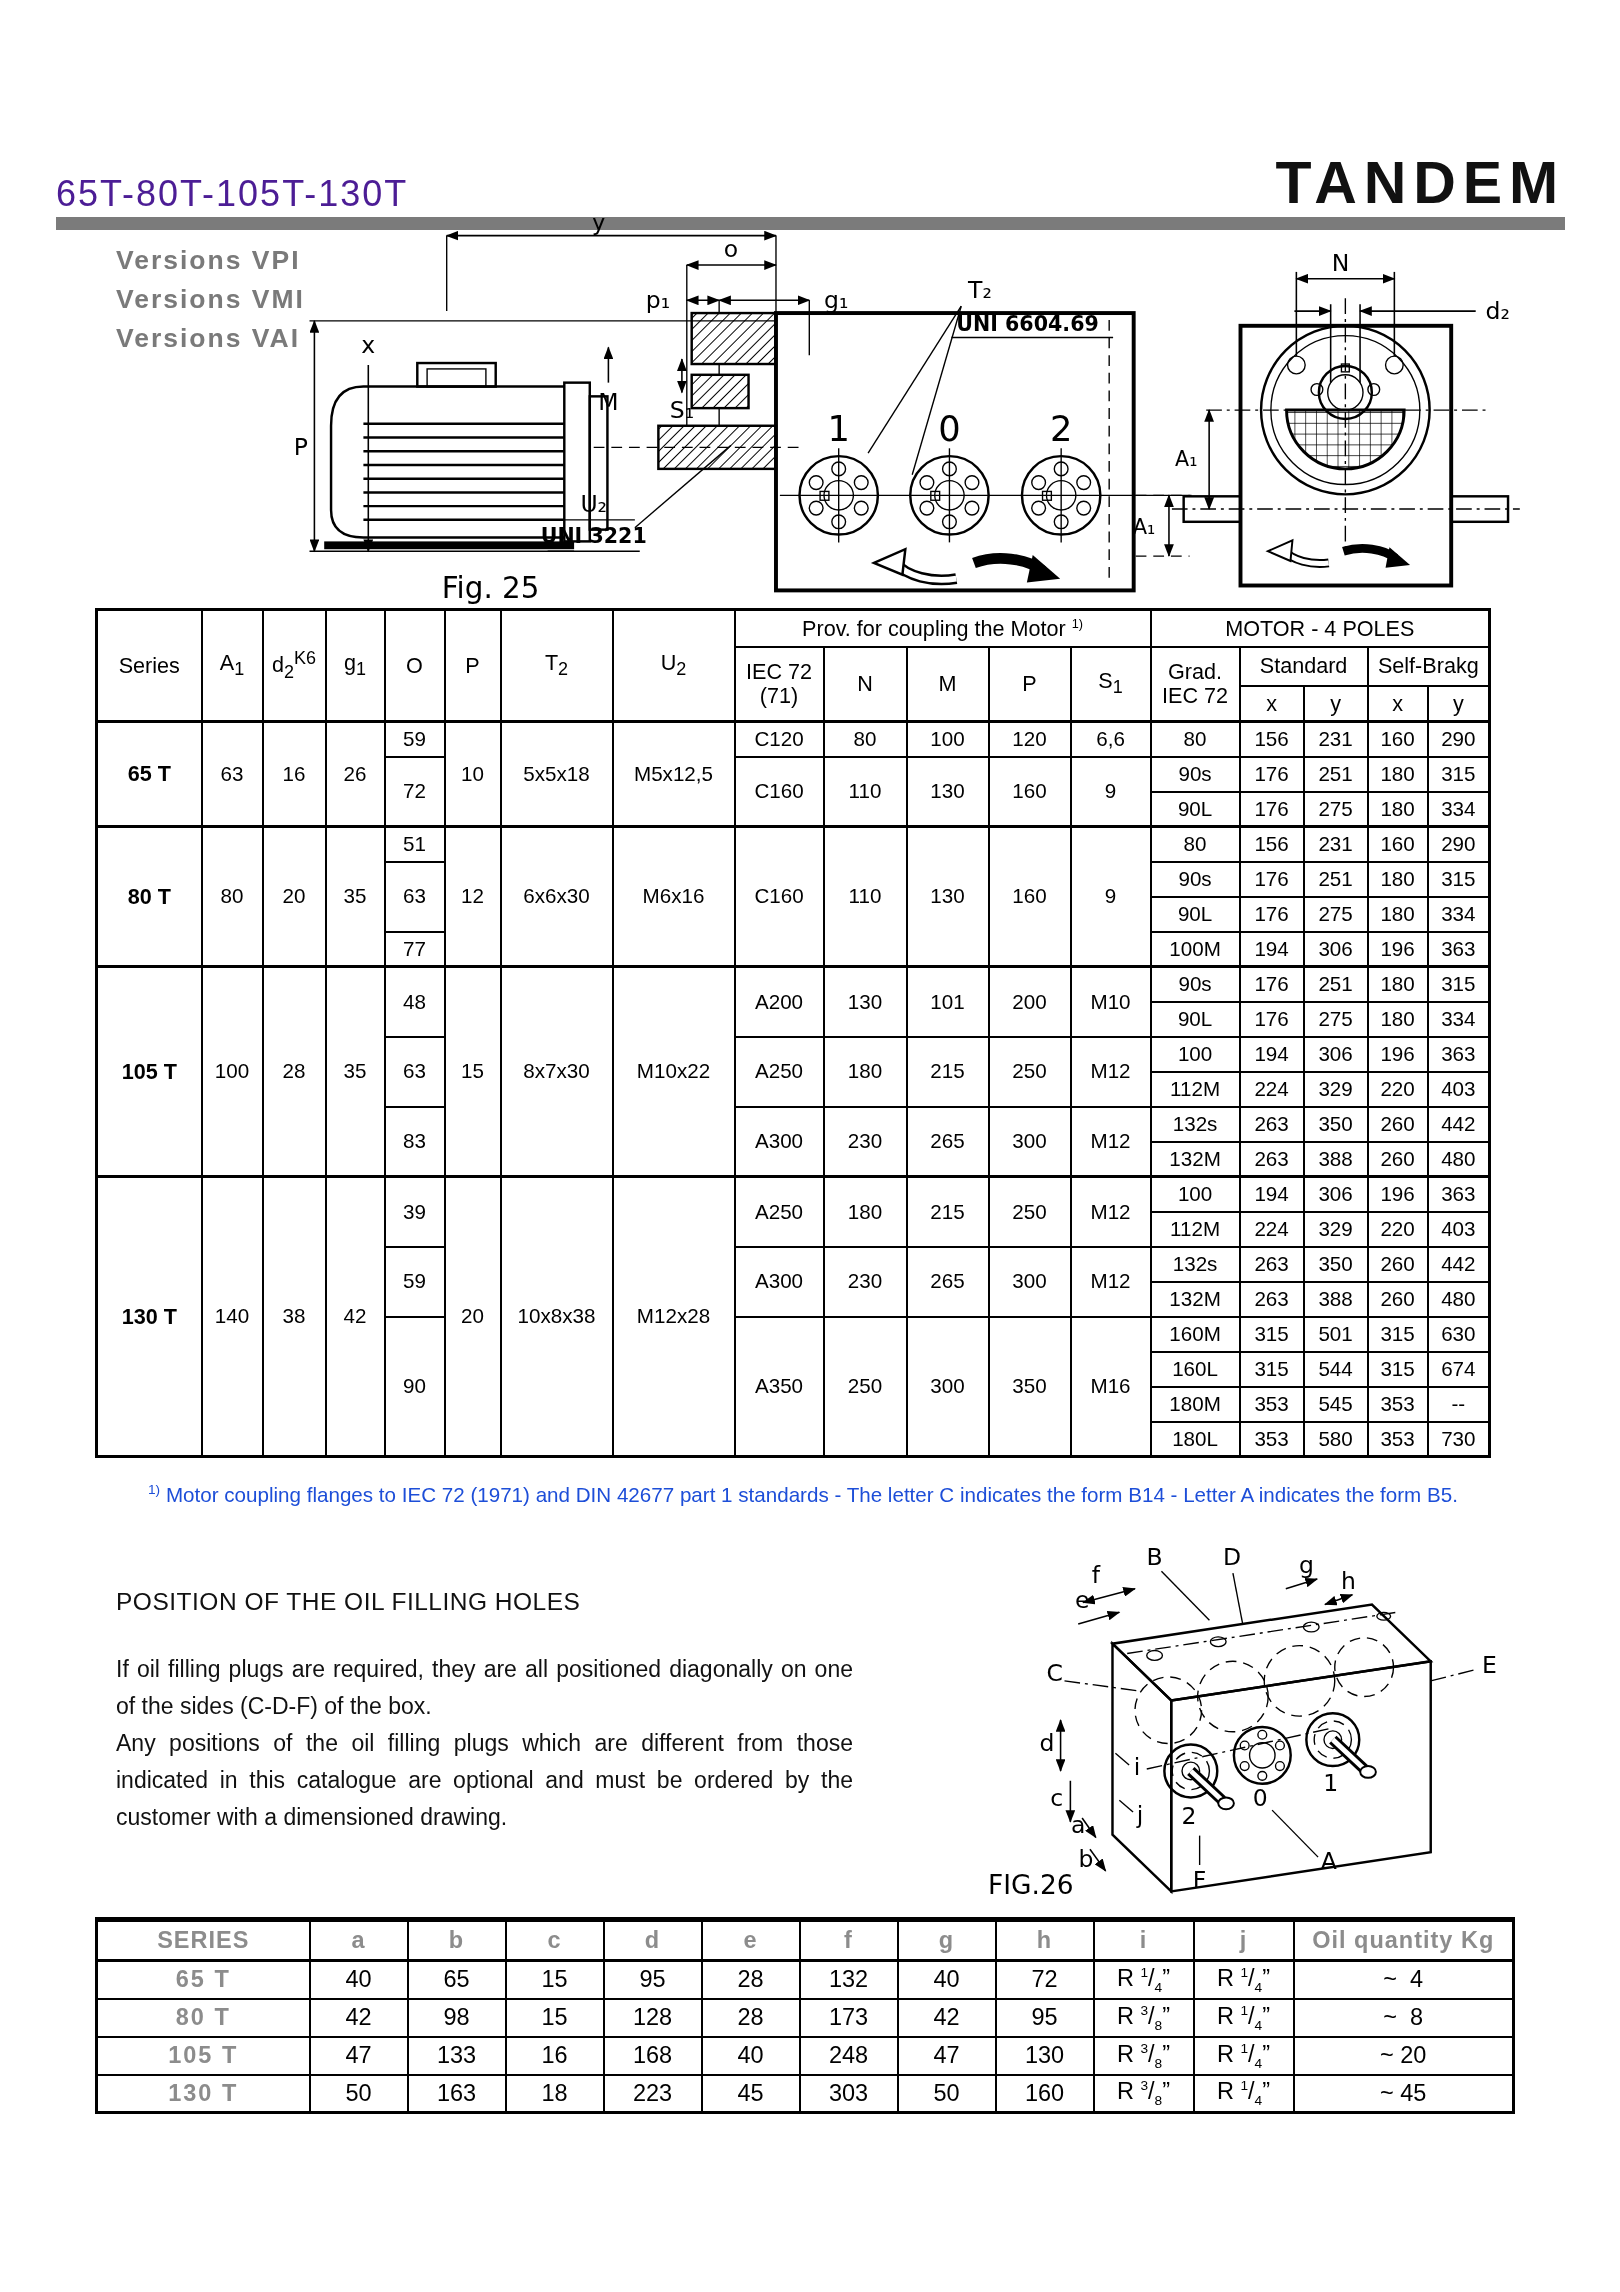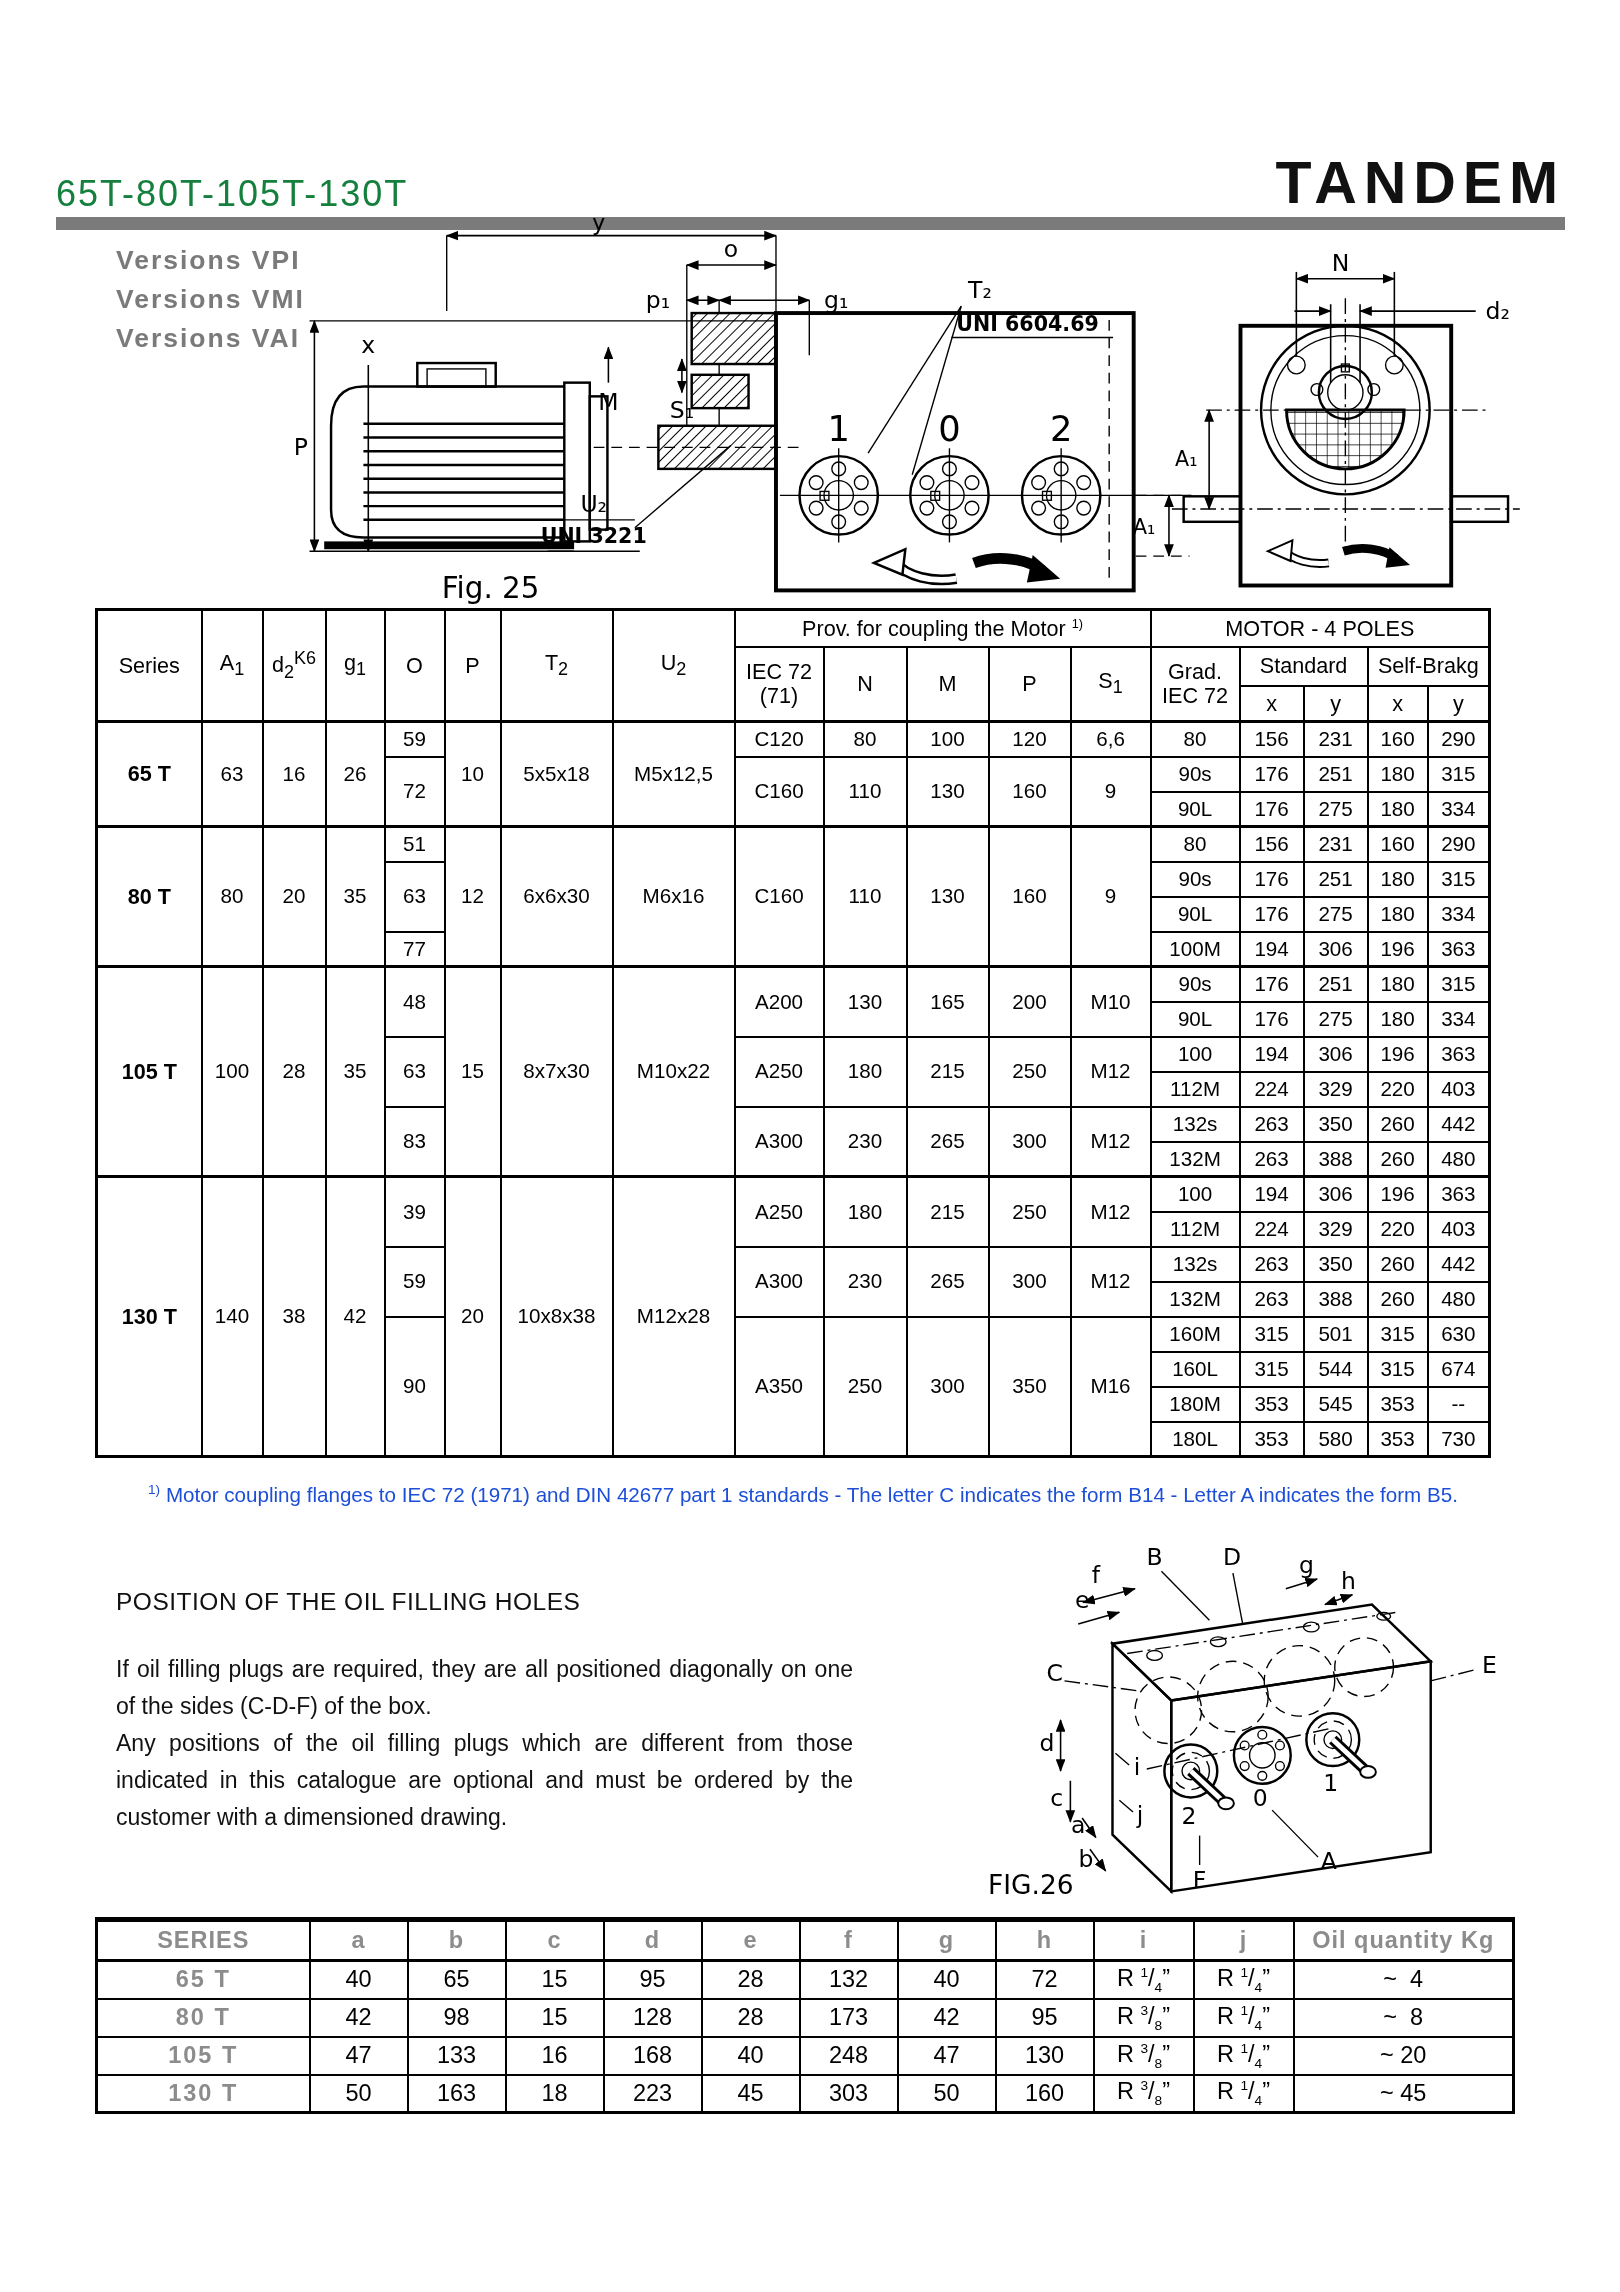--- a/index.html
+++ b/index.html
@@ -1,21 +1,21 @@
 <!DOCTYPE html>
 <html><head>
 <meta charset="utf-8">
 <style>
   *{margin:0;padding:0;box-sizing:border-box}
   html,body{background:#e9e9e9}
   .page{position:relative;width:1620px;height:2293px;background:#fff;margin:0 auto;
         font-family:"Liberation Sans",sans-serif;color:#000;overflow:hidden}
   .abs{position:absolute}
 
-  .title{left:56px;top:173px;font-size:36px;letter-spacing:2px;font-weight:normal;color:#15803d}
+  .title{left:56px;top:173px;font-size:36px;letter-spacing:2px;font-weight:normal;color:#4c1d95}
   .brand{top:149px;right:55px;font-size:59px;letter-spacing:6.9px;font-weight:bold;color:#111}
   .rule{left:56px;top:217px;width:1509px;height:12.7px;background:#7b7b7b}
 
   .versions{left:116px;top:241px;font-size:26.5px;font-weight:bold;letter-spacing:2px;
             color:#7a7a7a;line-height:39px}
 
   .fig25{left:270px;top:218px;width:1304px;height:392px}
   .fig26{left:980px;top:1534px;width:640px;height:377px}
   svg text{font-family:"DejaVu Sans","Liberation Sans",sans-serif;fill:#000}
   .ln{stroke:#000;stroke-width:2.5;fill:none}
@@ -393,21 +393,21 @@
           <td rowspan="6" class="ser">105 T</td>
           <td rowspan="6">100</td>
           <td rowspan="6">28</td>
           <td rowspan="6">35</td>
           <td rowspan="2">48</td>
           <td rowspan="6">15</td>
           <td rowspan="6">8x7x30</td>
           <td rowspan="6">M10x22</td>
           <td rowspan="2">A200</td>
           <td rowspan="2">130</td>
-          <td rowspan="2">165</td>
+          <td rowspan="2">101</td>
           <td rowspan="2">200</td>
           <td rowspan="2">M10</td>
           <td>90s</td>
           <td>176</td>
           <td>251</td>
           <td>180</td>
           <td>315</td>
         </tr>
         <tr>
           <td>90L</td>

